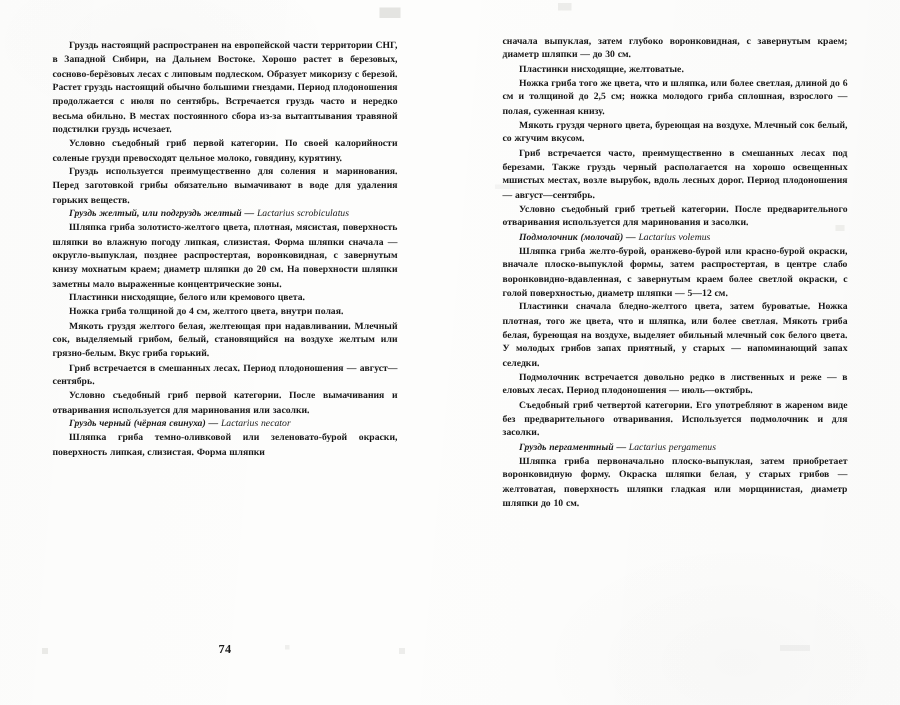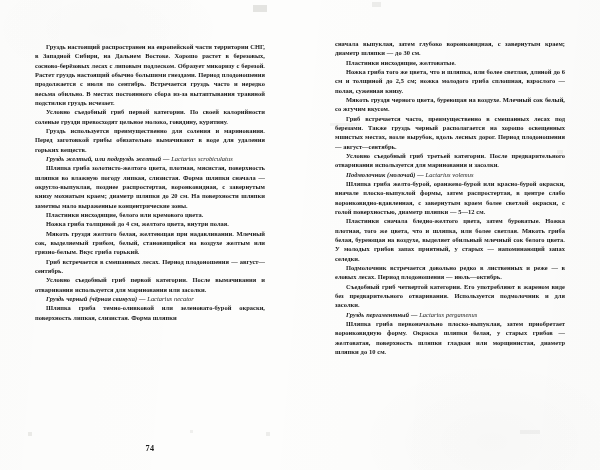--- a/index.html
+++ b/index.html
@@ -33,21 +33,21 @@
   }
   .speck {
     position: absolute;
     background: #cfcfcb;
     opacity: .55;
     pointer-events: none;
   }
 
   .page {
     position: absolute;
-    top: 16px;
+    top: 0;
     height: 374px;
     width: 300px;
   }
   .page-left  { left: 0; }
   .page-right { left: 300px; }
 
   .colbody {
     position: absolute;
     left: 35px;
     width: 230px;

